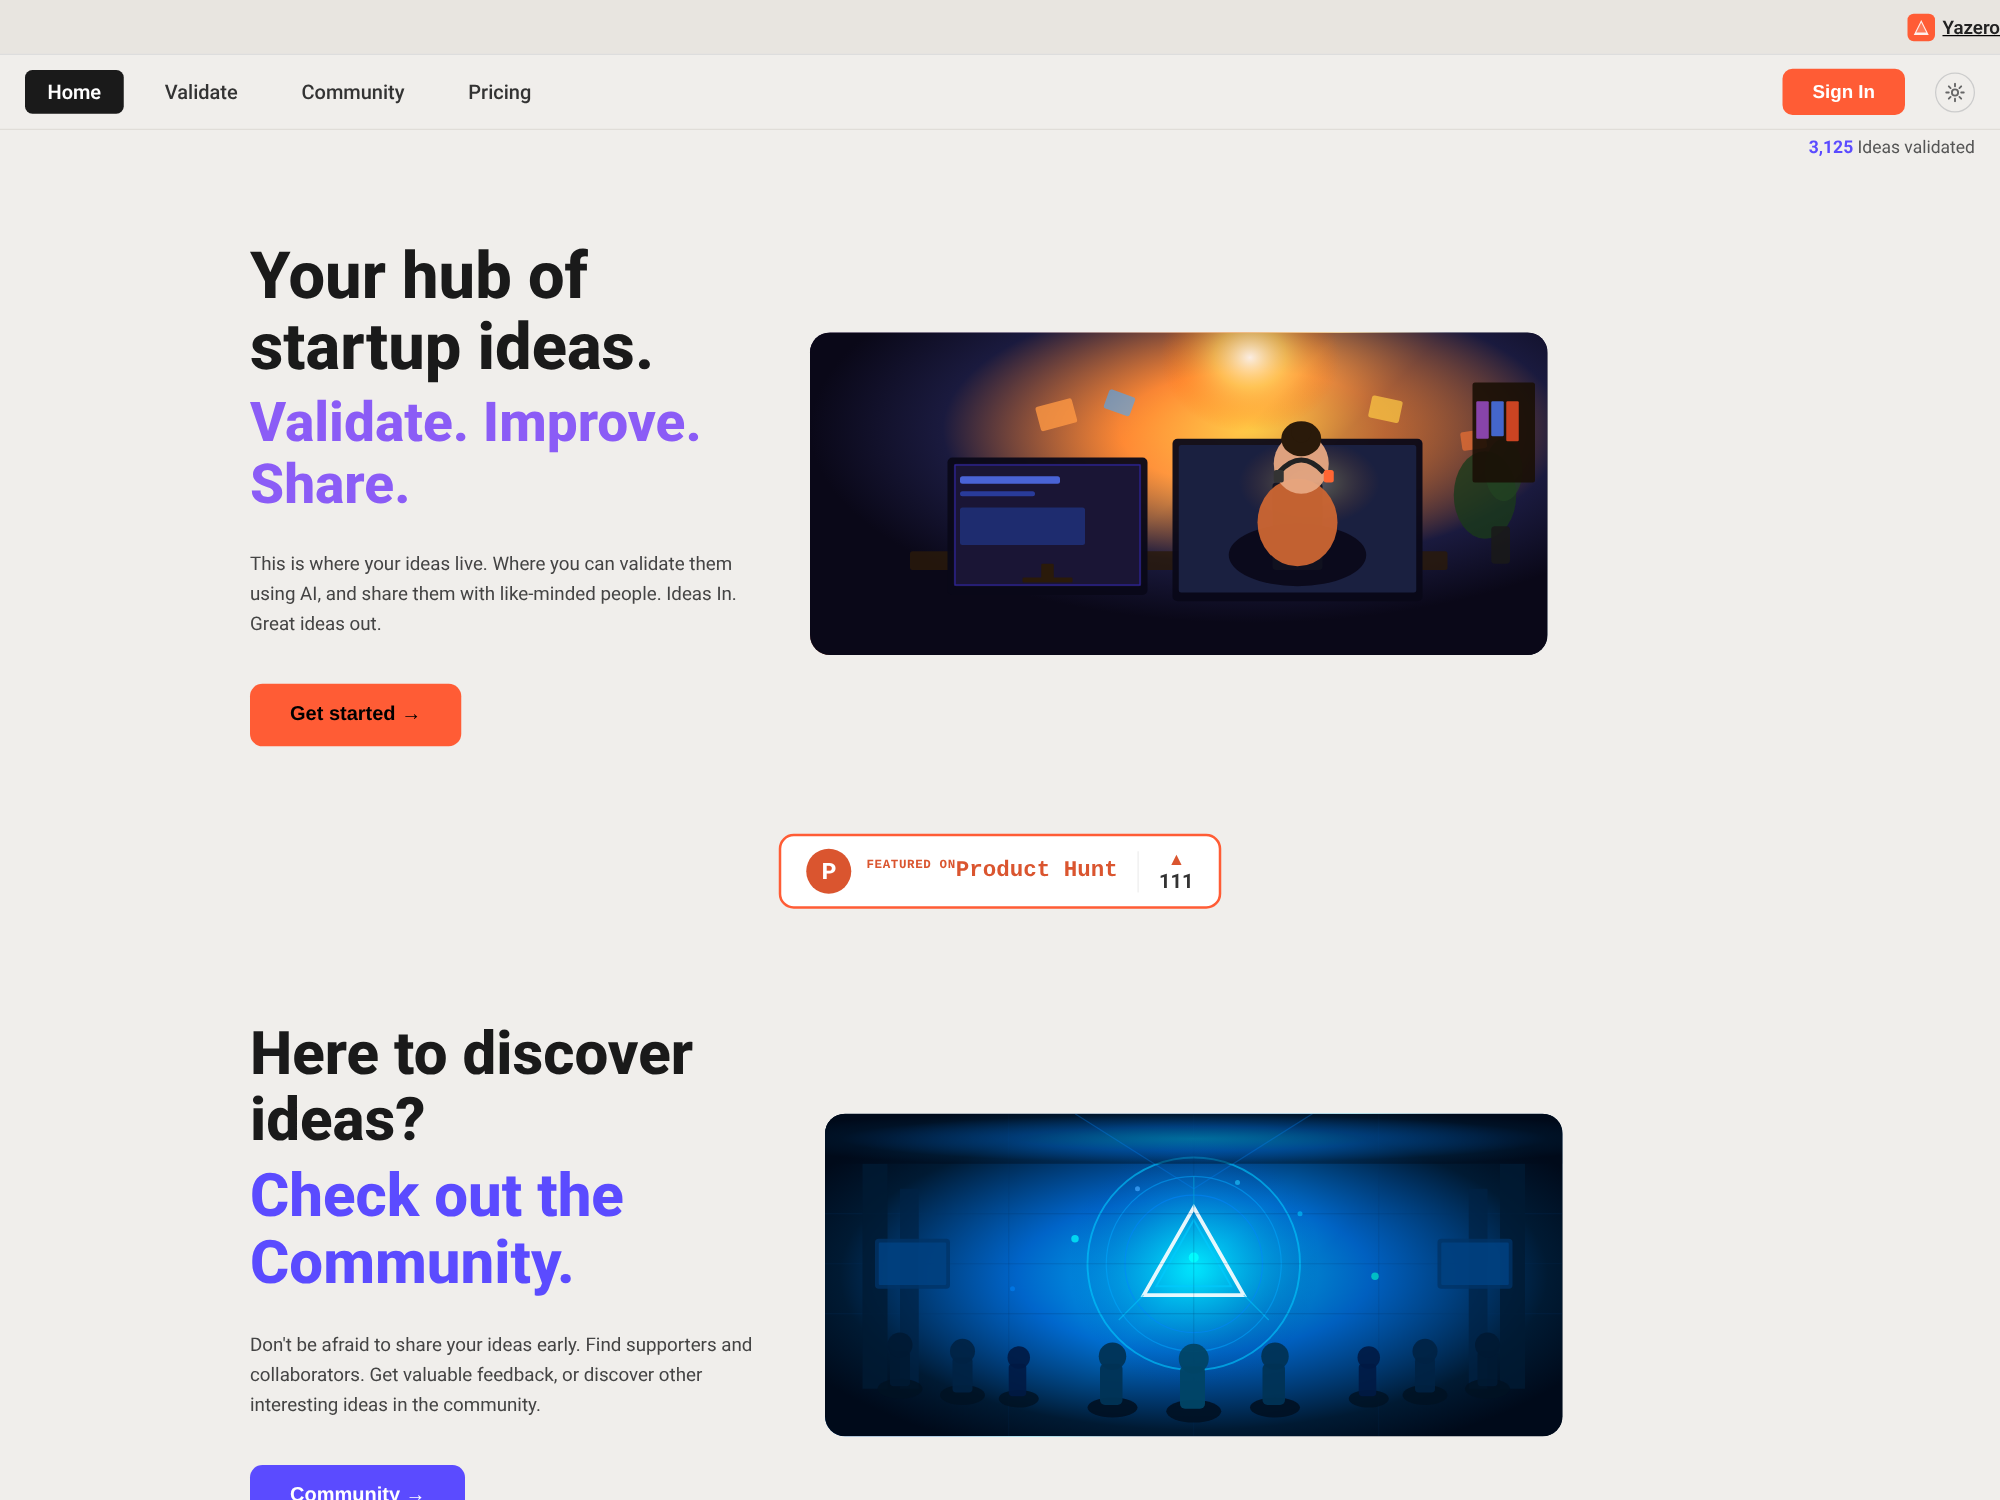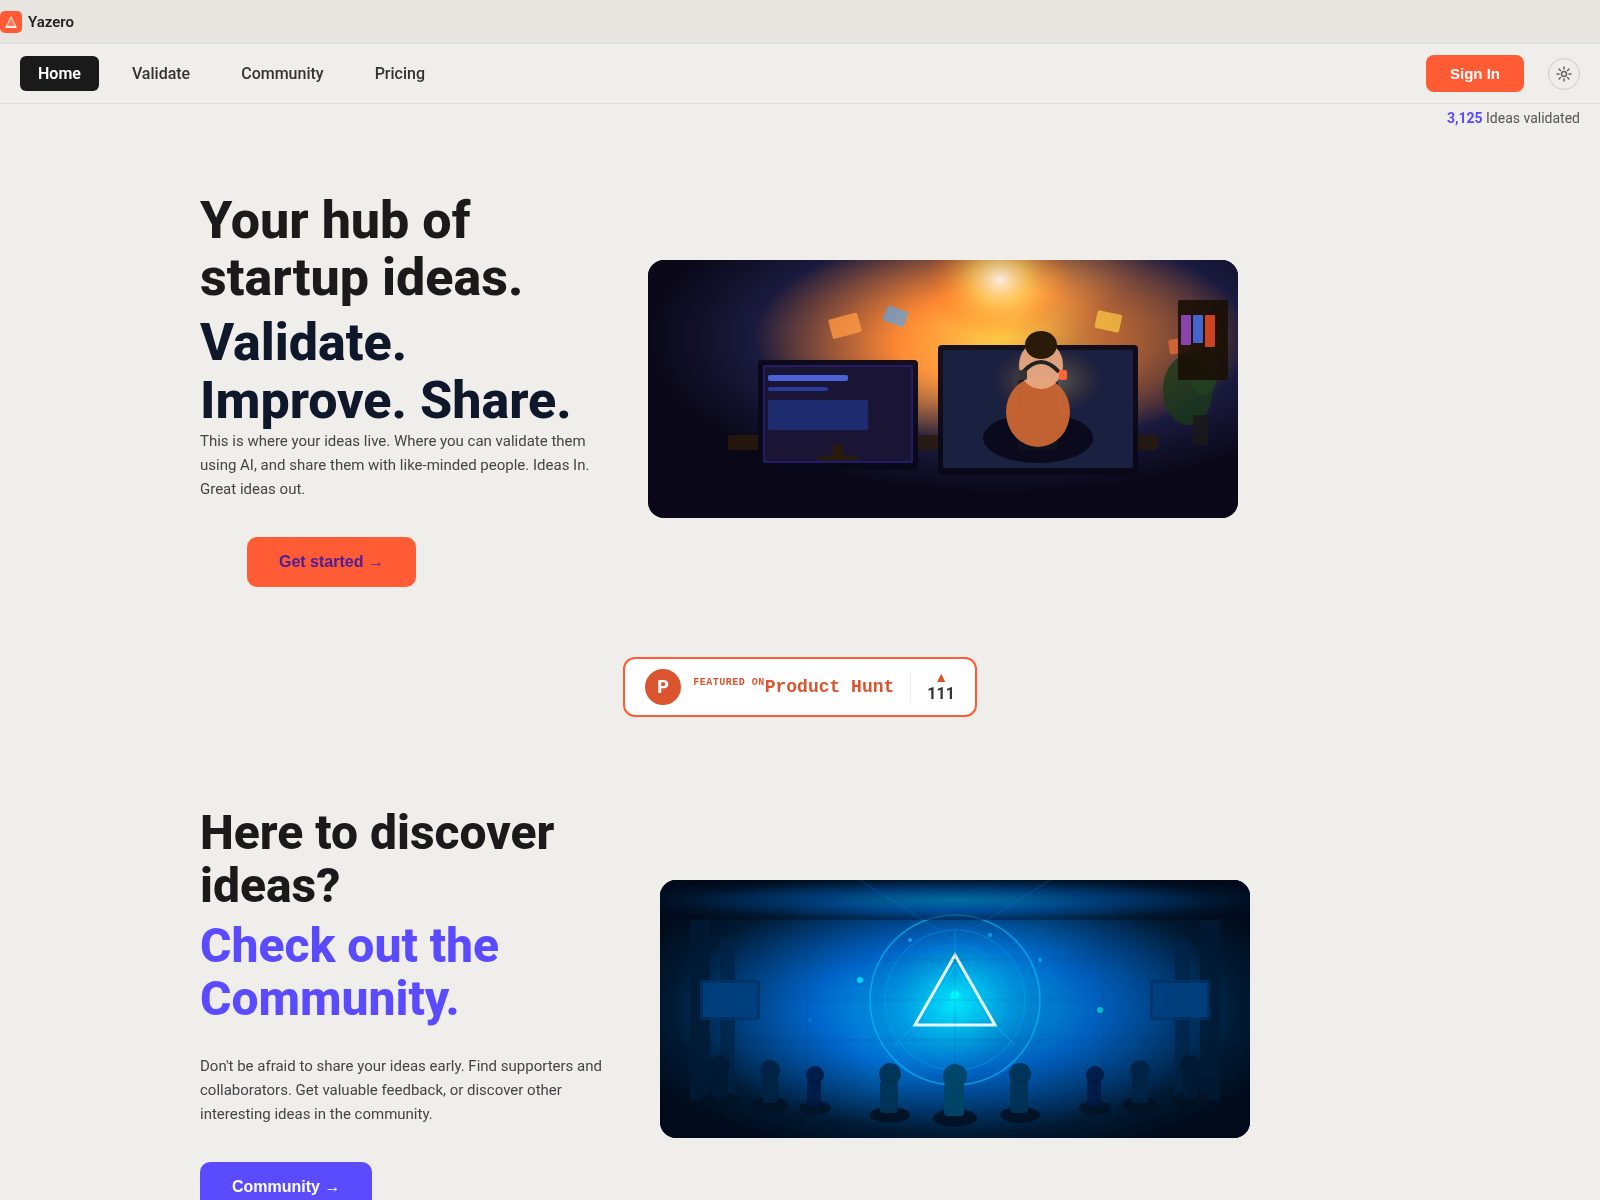--- a/index.html
+++ b/index.html
@@ -9,22 +9,23 @@
       min-height: 1200px;
       width: 1600px;
     }
 
     
     .top-bar {
       background: #e8e5e0;
       height: 44px;
       display: flex;
       align-items: center;
-      justify-content: flex-start;
+      justify-content: flex-end;
       border-bottom: 1px solid #ddd;
+      text-decoration: underline;
     }
     .top-bar-logo {
       display: flex;
       align-items: center;
       gap: 6px;
       font-size: 15px;
       font-weight: 600;
       color: #222;
     }
     .logo-icon {
@@ -123,44 +124,44 @@
       max-width: 420px;
     }
     .hero-title {
       font-size: 52px;
       font-weight: 800;
       color: #1a1a1a;
       line-height: 1.1;
       margin-bottom: 8px;
     }
     .hero-subtitle {
-      font-size: 52px;
+      font-size: 44px;
       font-weight: 800;
-      color: #0f172a;
+      color: #8b5cf6;
       line-height: 1.1;
+      margin-bottom: 28px;
     }
     .hero-desc {
       font-size: 15px;
       color: #444;
       line-height: 1.6;
       margin-bottom: 36px;
     }
     .get-started-btn {
       background: #ff5c35;
-      color: #4c1d95;
+      color: #000000;
       border: none;
       padding: 16px 32px;
       border-radius: 10px;
       font-size: 16px;
       font-weight: 600;
       cursor: pointer;
       display: inline-flex;
       align-items: center;
       gap: 8px;
-      margin-left: 47px;
     }
     .hero-right {
       flex: 1.2;
     }
     .hero-image {
       width: 100%;
       max-width: 590px;
       height: 258px;
       border-radius: 16px;
       overflow: hidden;

